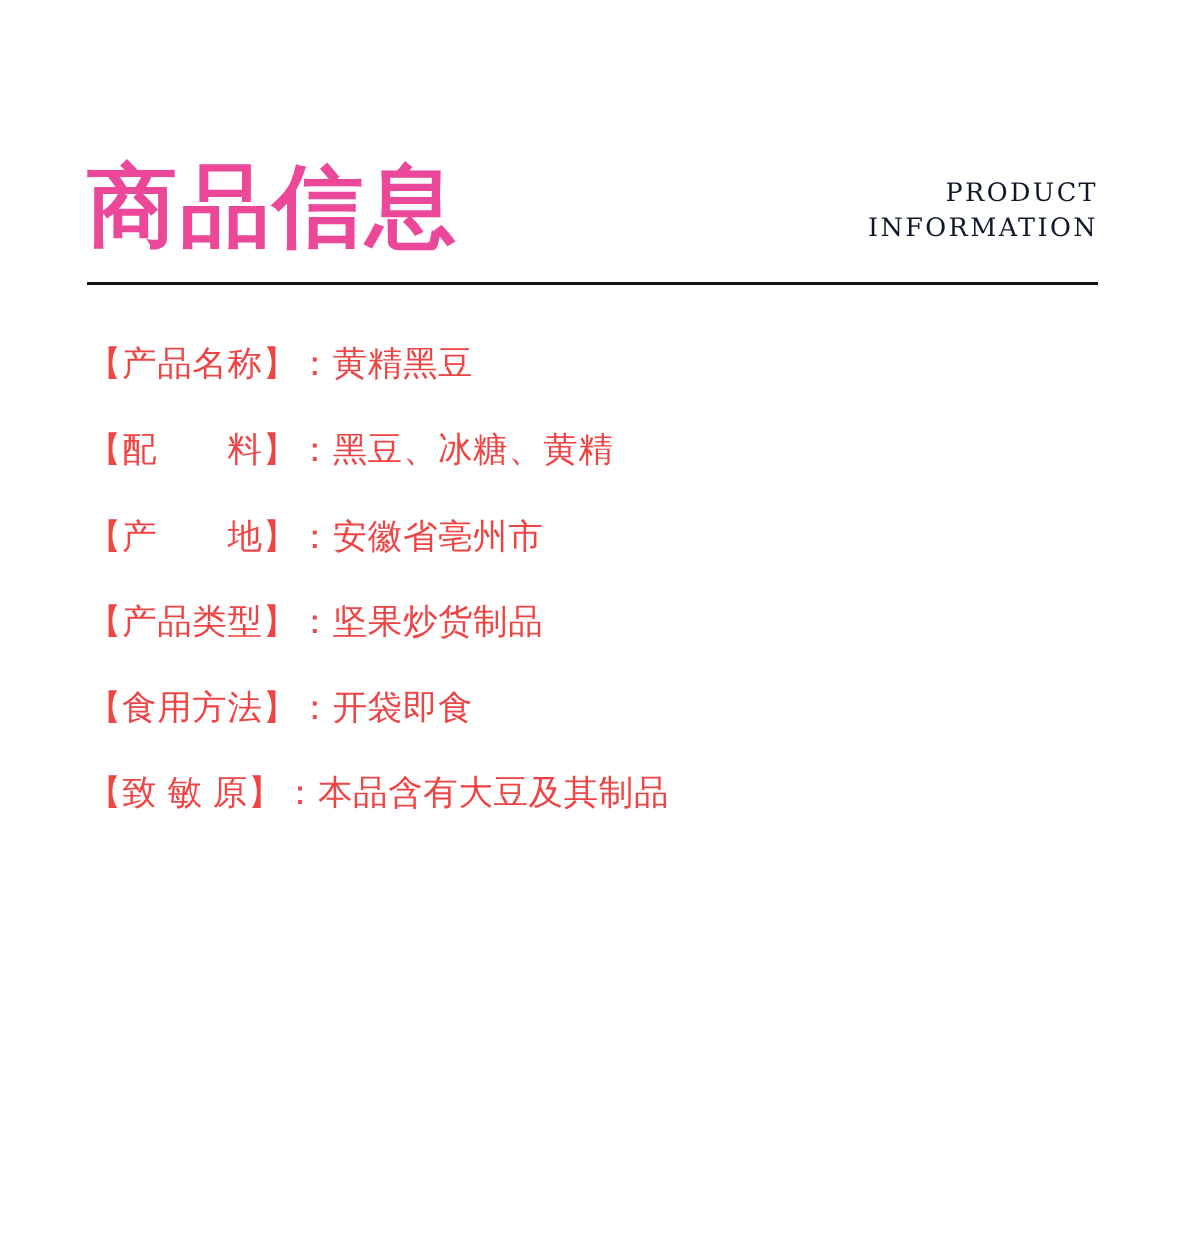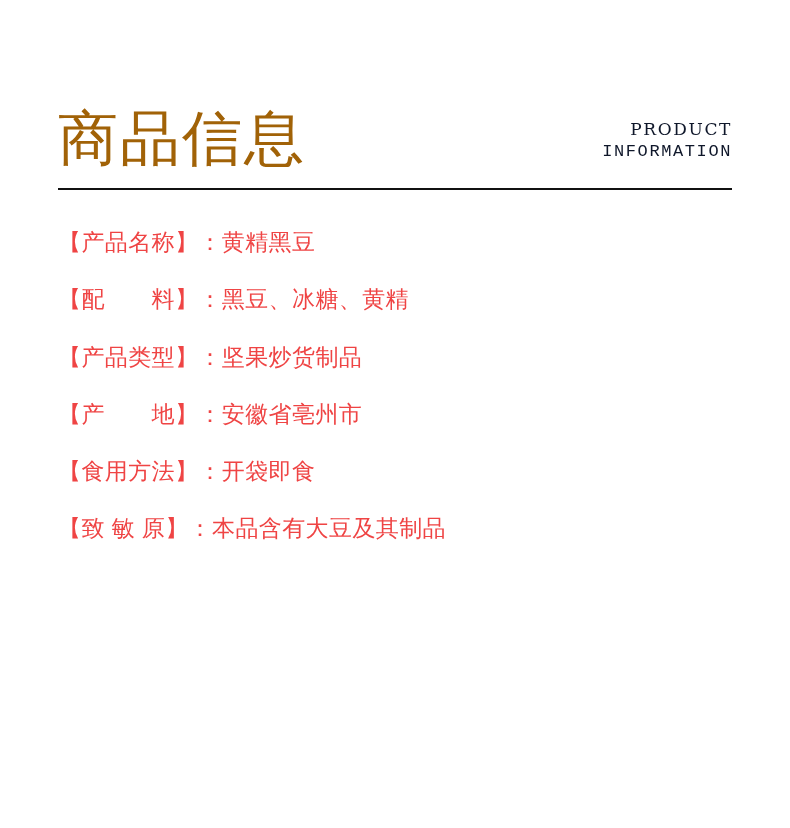--- a/index.html
+++ b/index.html
@@ -25,42 +25,41 @@
   .header {
     position: relative;
     height: 126px;
     margin-top: 48px;
     display: flex;
     align-items: flex-end;
     justify-content: space-between;
   }
   .title-cn {
     font-family: "DejaVu Serif", "Liberation Serif", serif;
-    font-weight: 400;
+    font-weight: 700;
     font-size: 60px;
     line-height: 1.0;
     letter-spacing: 2px;
-    color: #a16207;
+    color: #ec4899;
     margin: 0;
     padding-bottom: 6px;
     white-space: nowrap;
   }
   .title-en {
     font-family: "DejaVu Serif", "Liberation Serif", serif;
     font-size: 17px;
     line-height: 1.35;
     letter-spacing: 1.6px;
     color: #0f172a;
     text-align: right;
     padding-bottom: 10px;
     white-space: nowrap;
   }
   .title-en .line2 {
     display: block;
-    font-family: Liberation Mono, monospace;
   }
   .rule {
     border-top: 2px solid #111111;
     margin-top: 14px;
   }
   
   .spec-list {
     margin-top: 34px;
   }
   .spec-row {
@@ -100,25 +99,25 @@
 
     <div class="spec-row">
       <span class="spec-label">【产品名称】：</span><span class="spec-value">黄精黑豆</span>
     </div>
 
     <div class="spec-row">
       <span class="spec-label">【配　　料】：</span><span class="spec-value">黑豆、冰糖、黄精</span>
     </div>
 
     <div class="spec-row">
-      <span class="spec-label">【产品类型】：</span><span class="spec-value">坚果炒货制品</span>
+      <span class="spec-label">【产　　地】：</span><span class="spec-value">安徽省亳州市</span>
     </div>
 
     <div class="spec-row">
-      <span class="spec-label">【产　　地】：</span><span class="spec-value">安徽省亳州市</span>
+      <span class="spec-label">【产品类型】：</span><span class="spec-value">坚果炒货制品</span>
     </div>
 
 
     <div class="spec-row">
       <span class="spec-label">【食用方法】：</span><span class="spec-value">开袋即食</span>
     </div>
 
 
     <div class="spec-row">
       <span class="spec-label">【致 敏 原】：</span><span class="spec-value">本品含有大豆及其制品</span>

